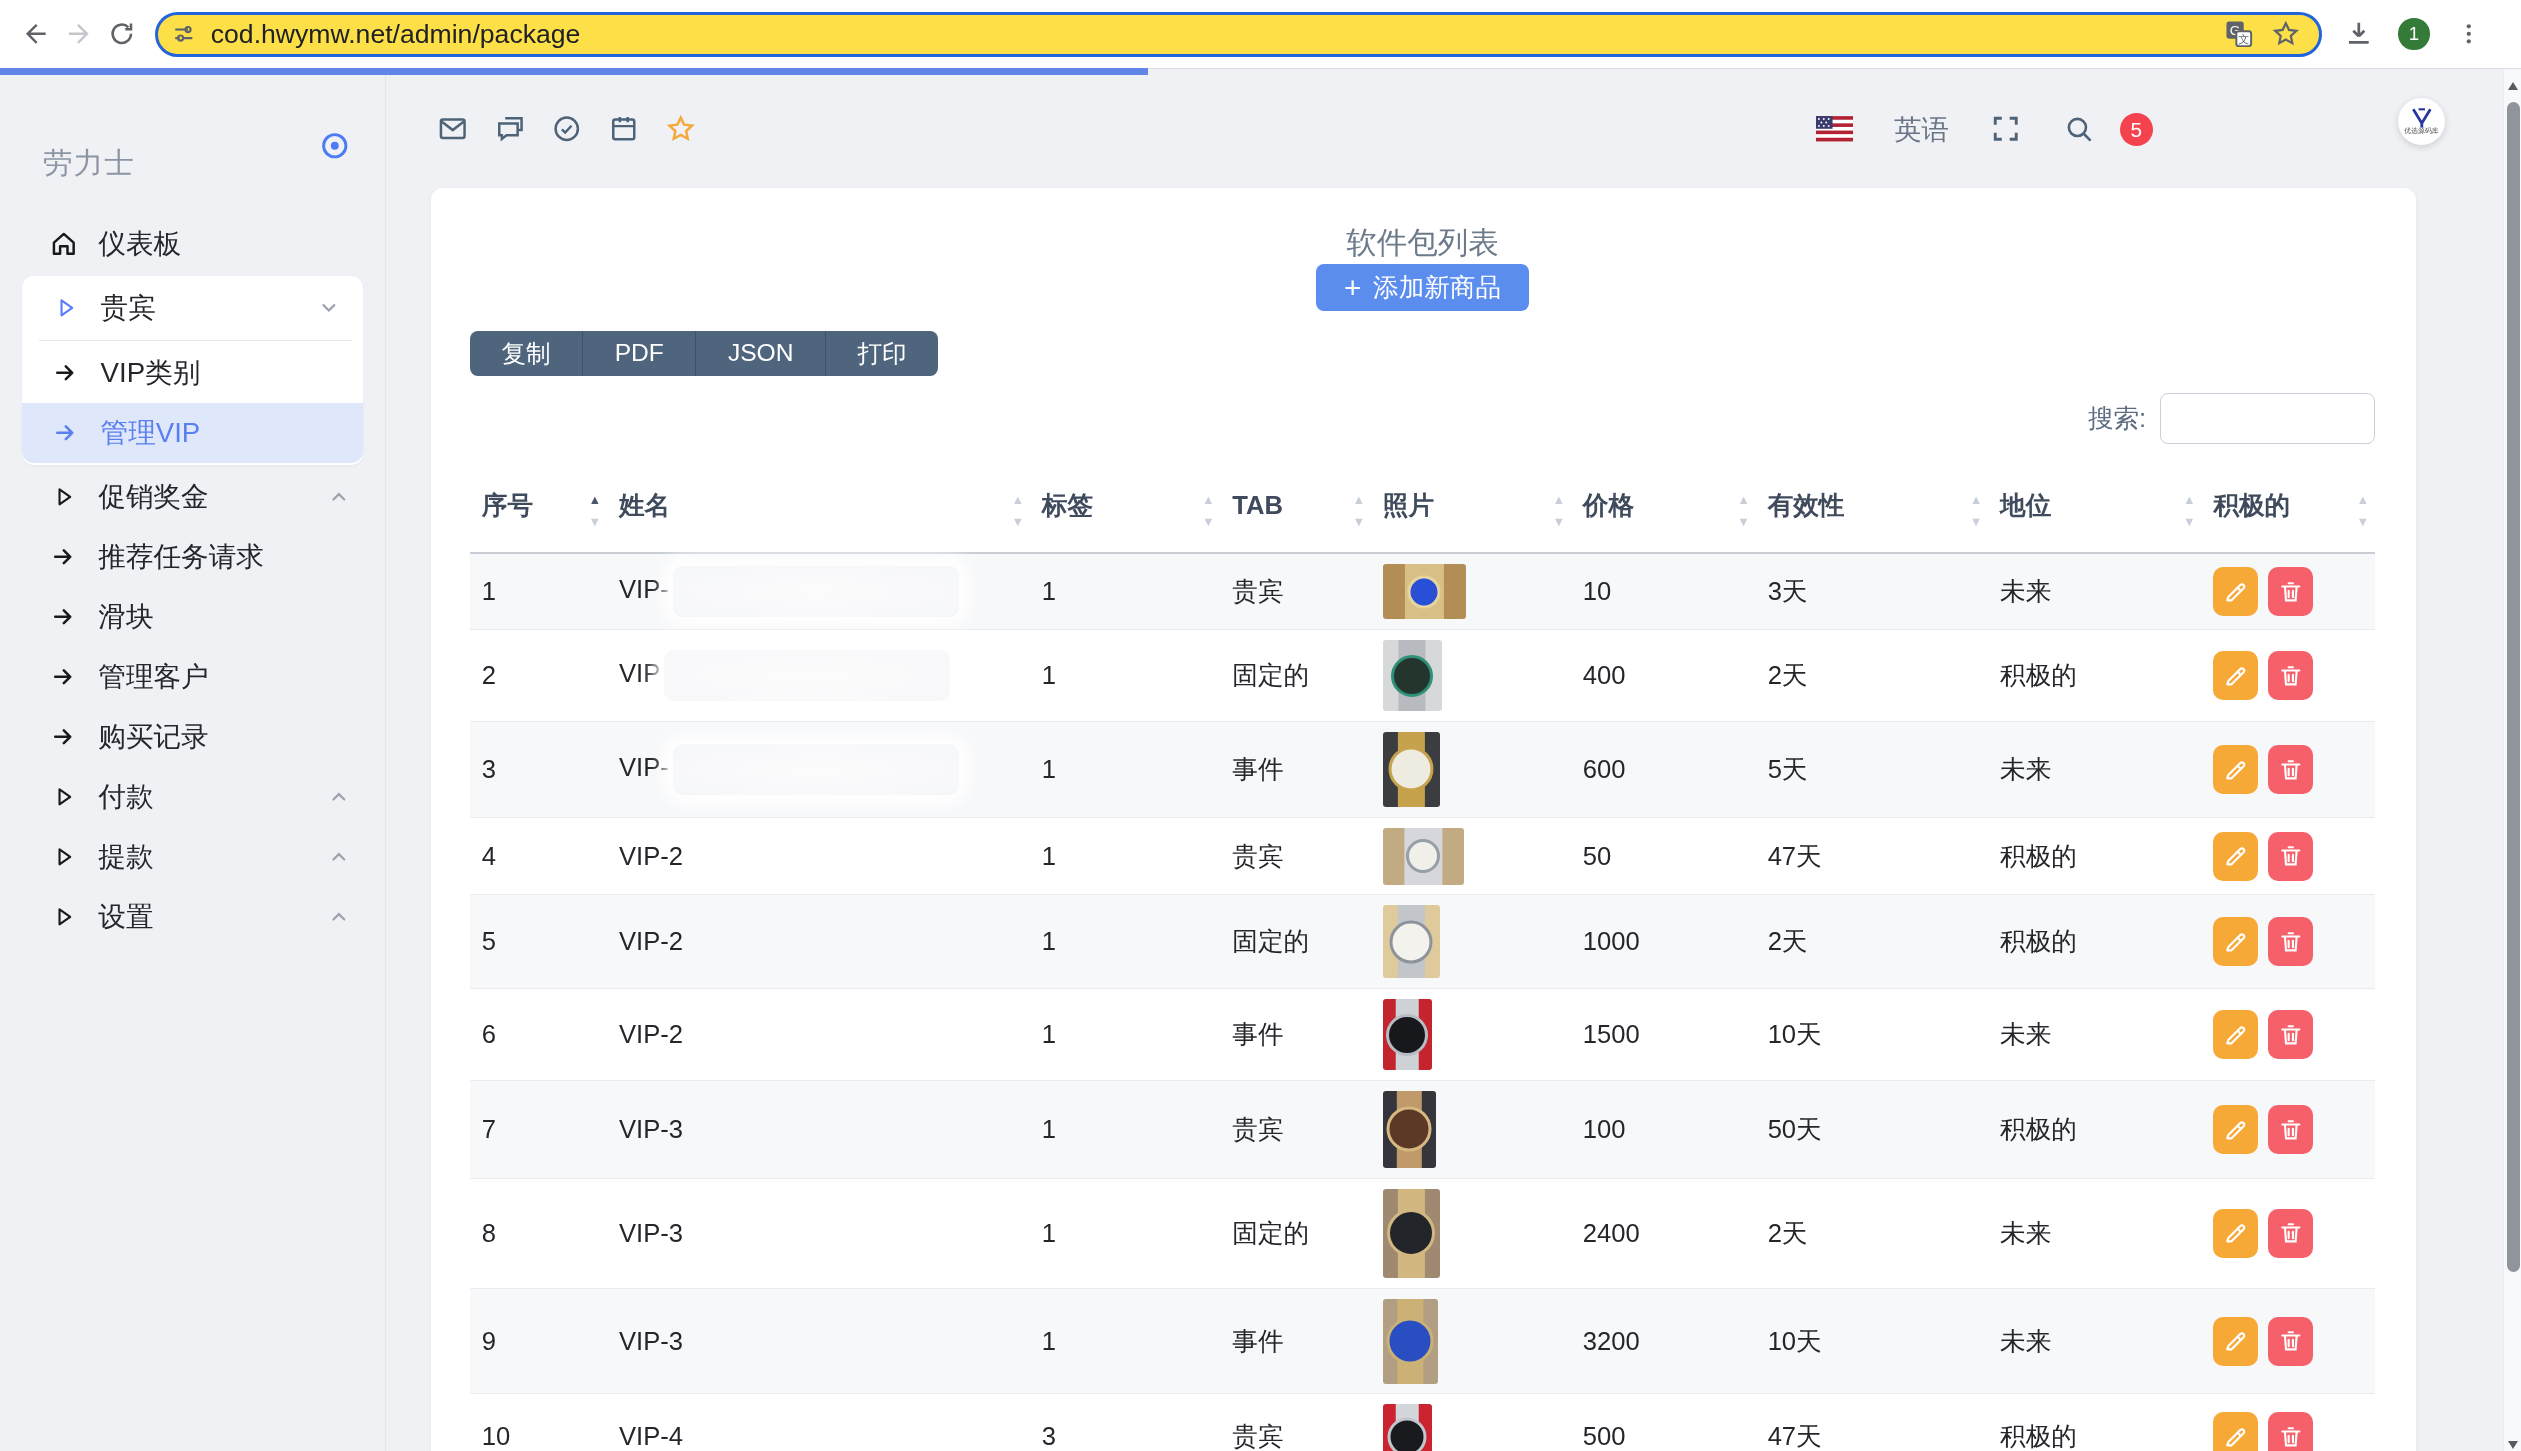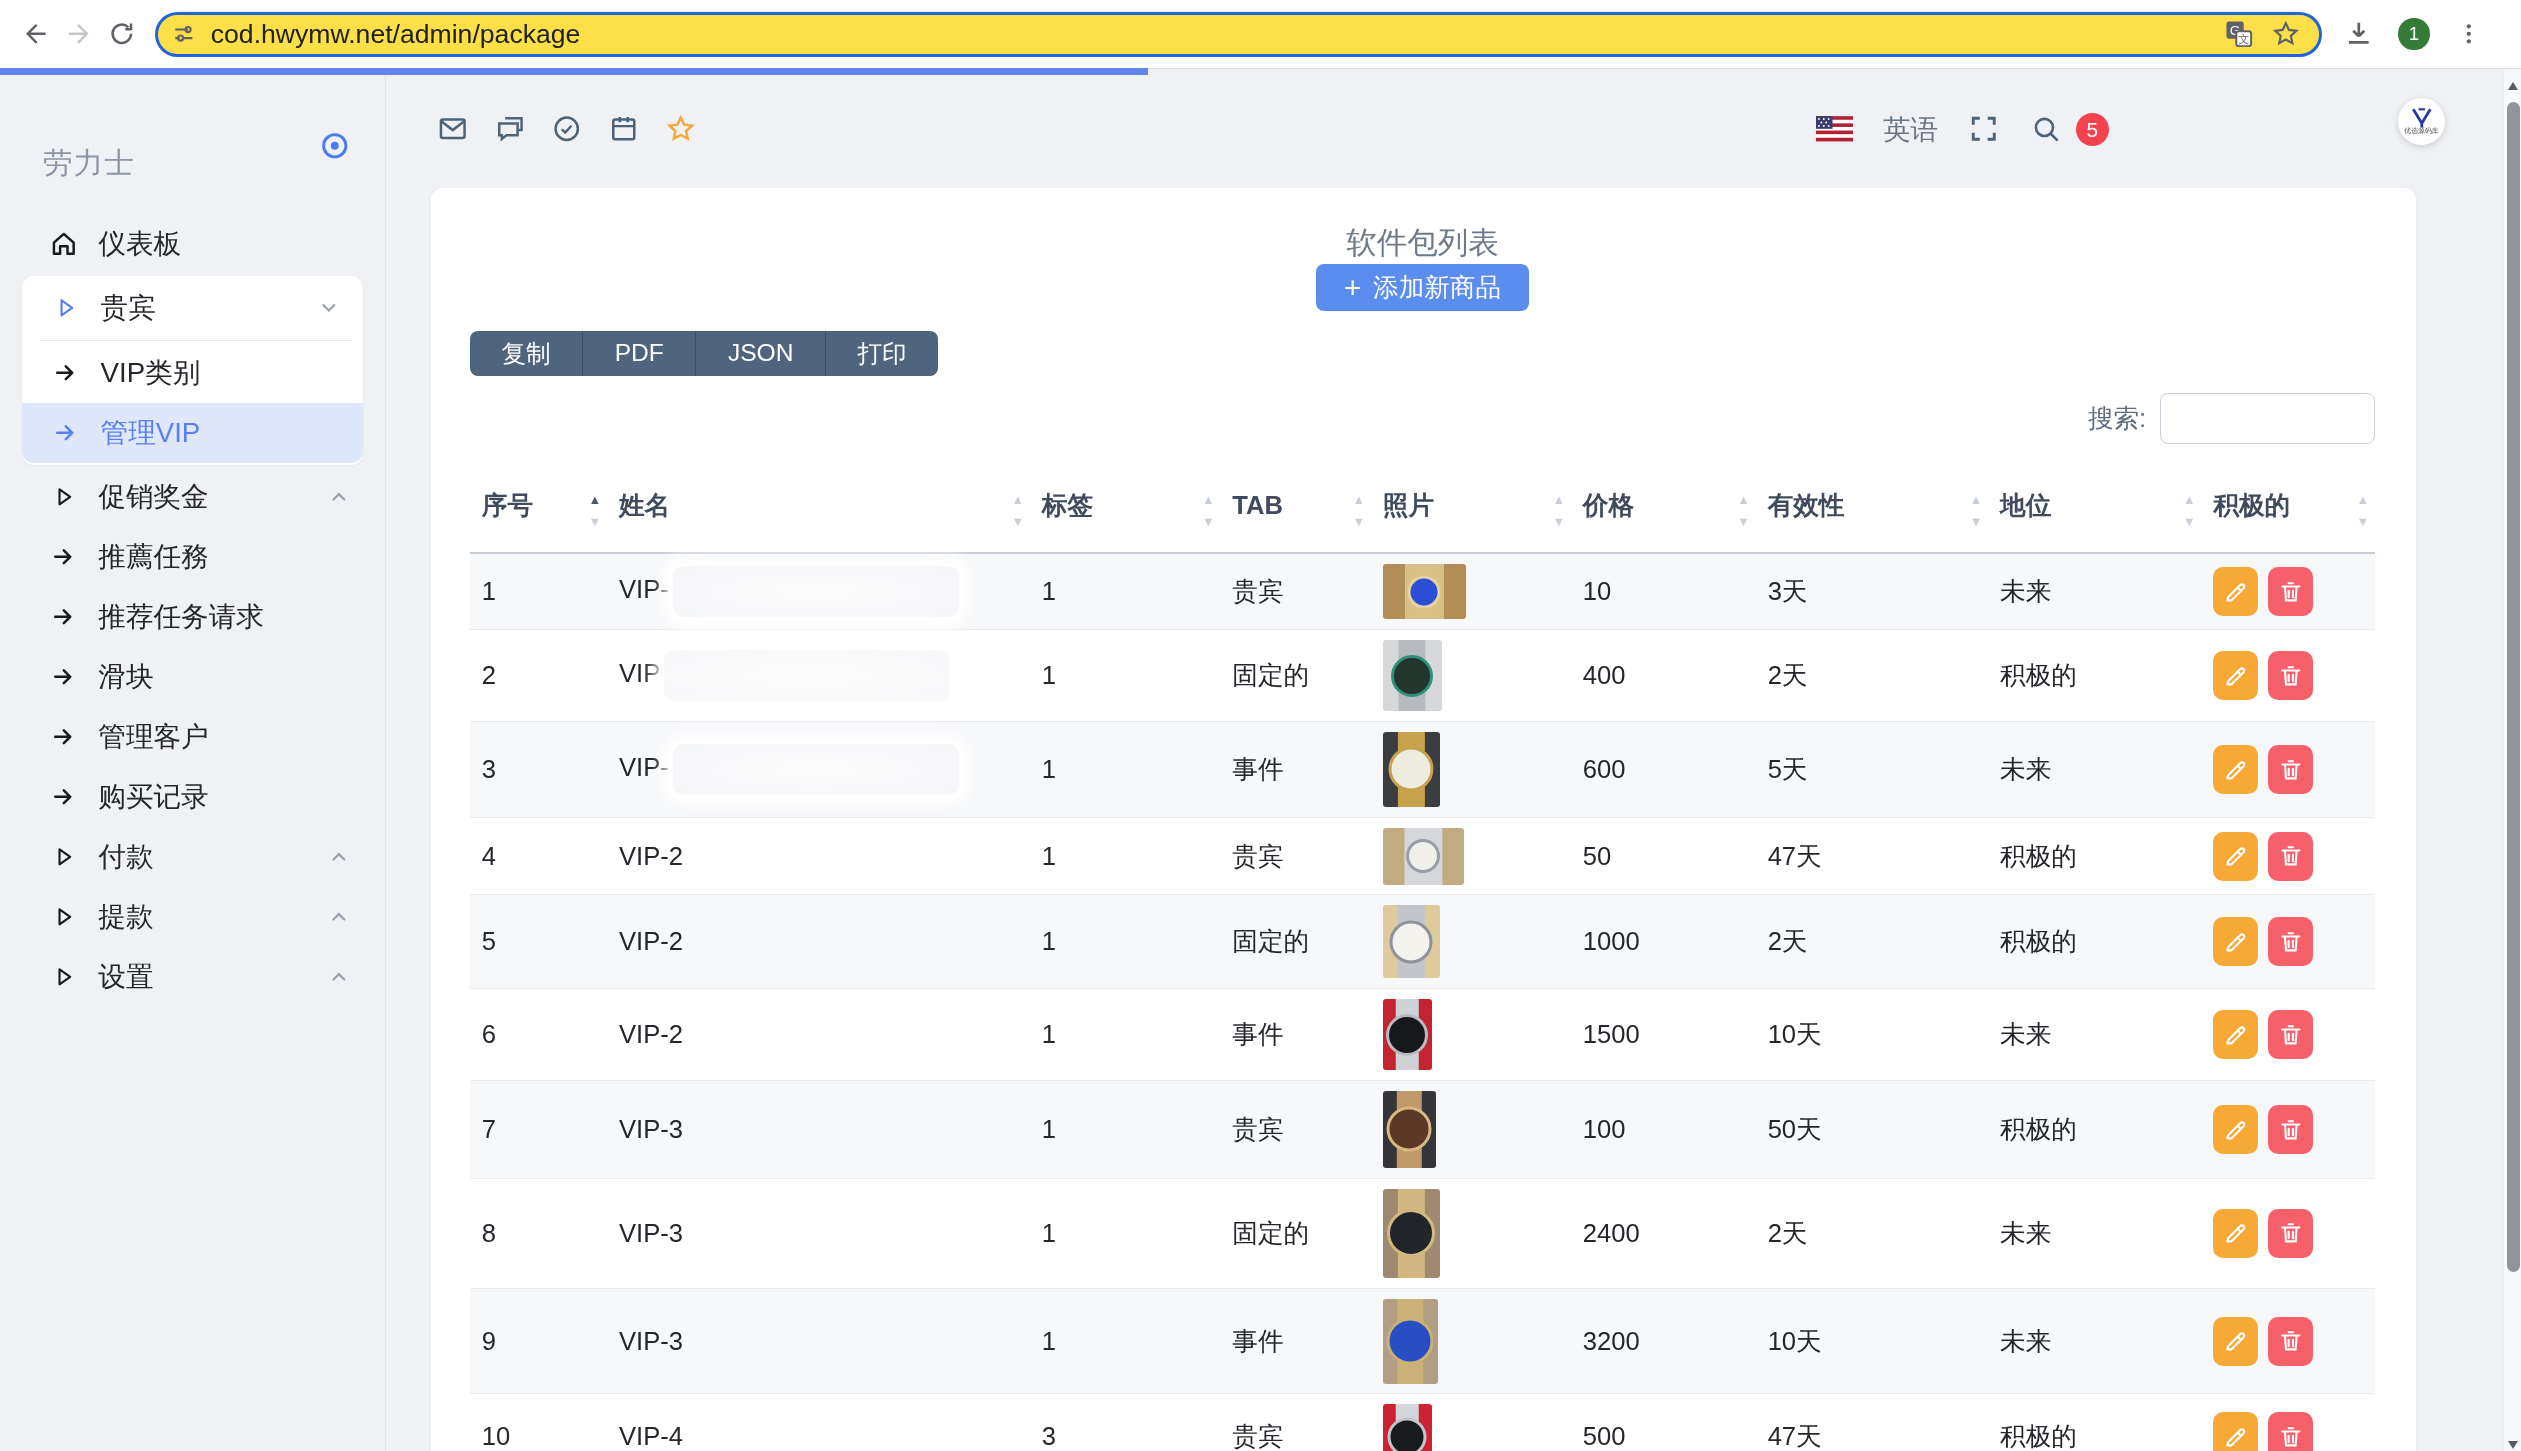--- a/index.html
+++ b/index.html
@@ -47,21 +47,21 @@
   .menu-card .menu-item { padding-left:29.6px; padding-right:23.6px; }
   .menu-divider { height:1px; background:#e7e9ec; margin:2px 11.8px 2px 17.7px; }
   .menu-item.active { background:#dfe7fb; color:#5a7ff0; border-radius:0 0 11.8px 11.8px; }
   .menu-item.active .mi-icon { color:#5a7ff0; }
 
   .content { flex:1; position:relative; overflow:hidden; }
   .content-topbar { position:relative; height:118px; }
   .left-icons { position:absolute; left:51px; top:0; height:118px; display:flex; align-items:center; gap:25.6px; }
   .app-icon { width:31.5px; height:31.5px; color:#4e6378; cursor:pointer; }
   .app-icon.star { color:#f6a93b; }
-  .right-cluster { position:absolute; left:1430px; top:0; height:118px; display:flex; align-items:center; gap:30px; }
+  .right-cluster { position:absolute; left:1430px; top:0; height:118px; display:flex; align-items:center; gap:41px; }
   .lang { font-size:27.6px; color:#6a7587; }
   .bell-wrap { position:relative; }
   .badge { position:absolute; top:-15.8px; right:-17.7px; min-width:33px; height:33px; border-radius:16.7px;
     background:#f4424f; color:#fff; font-size:20.7px; display:flex; align-items:center; justify-content:center; }
   .avatar-btn { position:absolute; left:2012px; top:27.6px; width:47px; height:47px; border-radius:50%;
     background:#fff; box-shadow:0 2px 7.9px rgba(0,0,0,.15); display:flex; flex-direction:column;
     align-items:center; justify-content:center; cursor:pointer; }
   .avatar-caption { font-size:6.9px; color:#444; line-height:6.9px; }
 
   
@@ -242,28 +242,20 @@
               <path d="M6 15l6-6 6 6"></path>
             </svg>
           </span>
         </div>
         <div class="menu-item">
           <span class="mi-icon">
             <svg width="25.6" height="25.6" viewBox="0 0 24 24" fill="none" stroke="currentColor" stroke-width="2.4" stroke-linecap="round" stroke-linejoin="round">
               <path d="M4 12h14M12 6l6 6-6 6"></path>
             </svg>
           </span>
-          <span>推薦任務</span>
-        </div>
-        <div class="menu-item">
-          <span class="mi-icon">
-            <svg width="25.6" height="25.6" viewBox="0 0 24 24" fill="none" stroke="currentColor" stroke-width="2.4" stroke-linecap="round" stroke-linejoin="round">
-              <path d="M4 12h14M12 6l6 6-6 6"></path>
-            </svg>
-          </span>
           <span>推荐任务请求</span>
         </div>
         <div class="menu-item">
           <span class="mi-icon">
             <svg width="25.6" height="25.6" viewBox="0 0 24 24" fill="none" stroke="currentColor" stroke-width="2.4" stroke-linecap="round" stroke-linejoin="round">
               <path d="M4 12h14M12 6l6 6-6 6"></path>
             </svg>
           </span>
           <span>滑块</span>
         </div>

